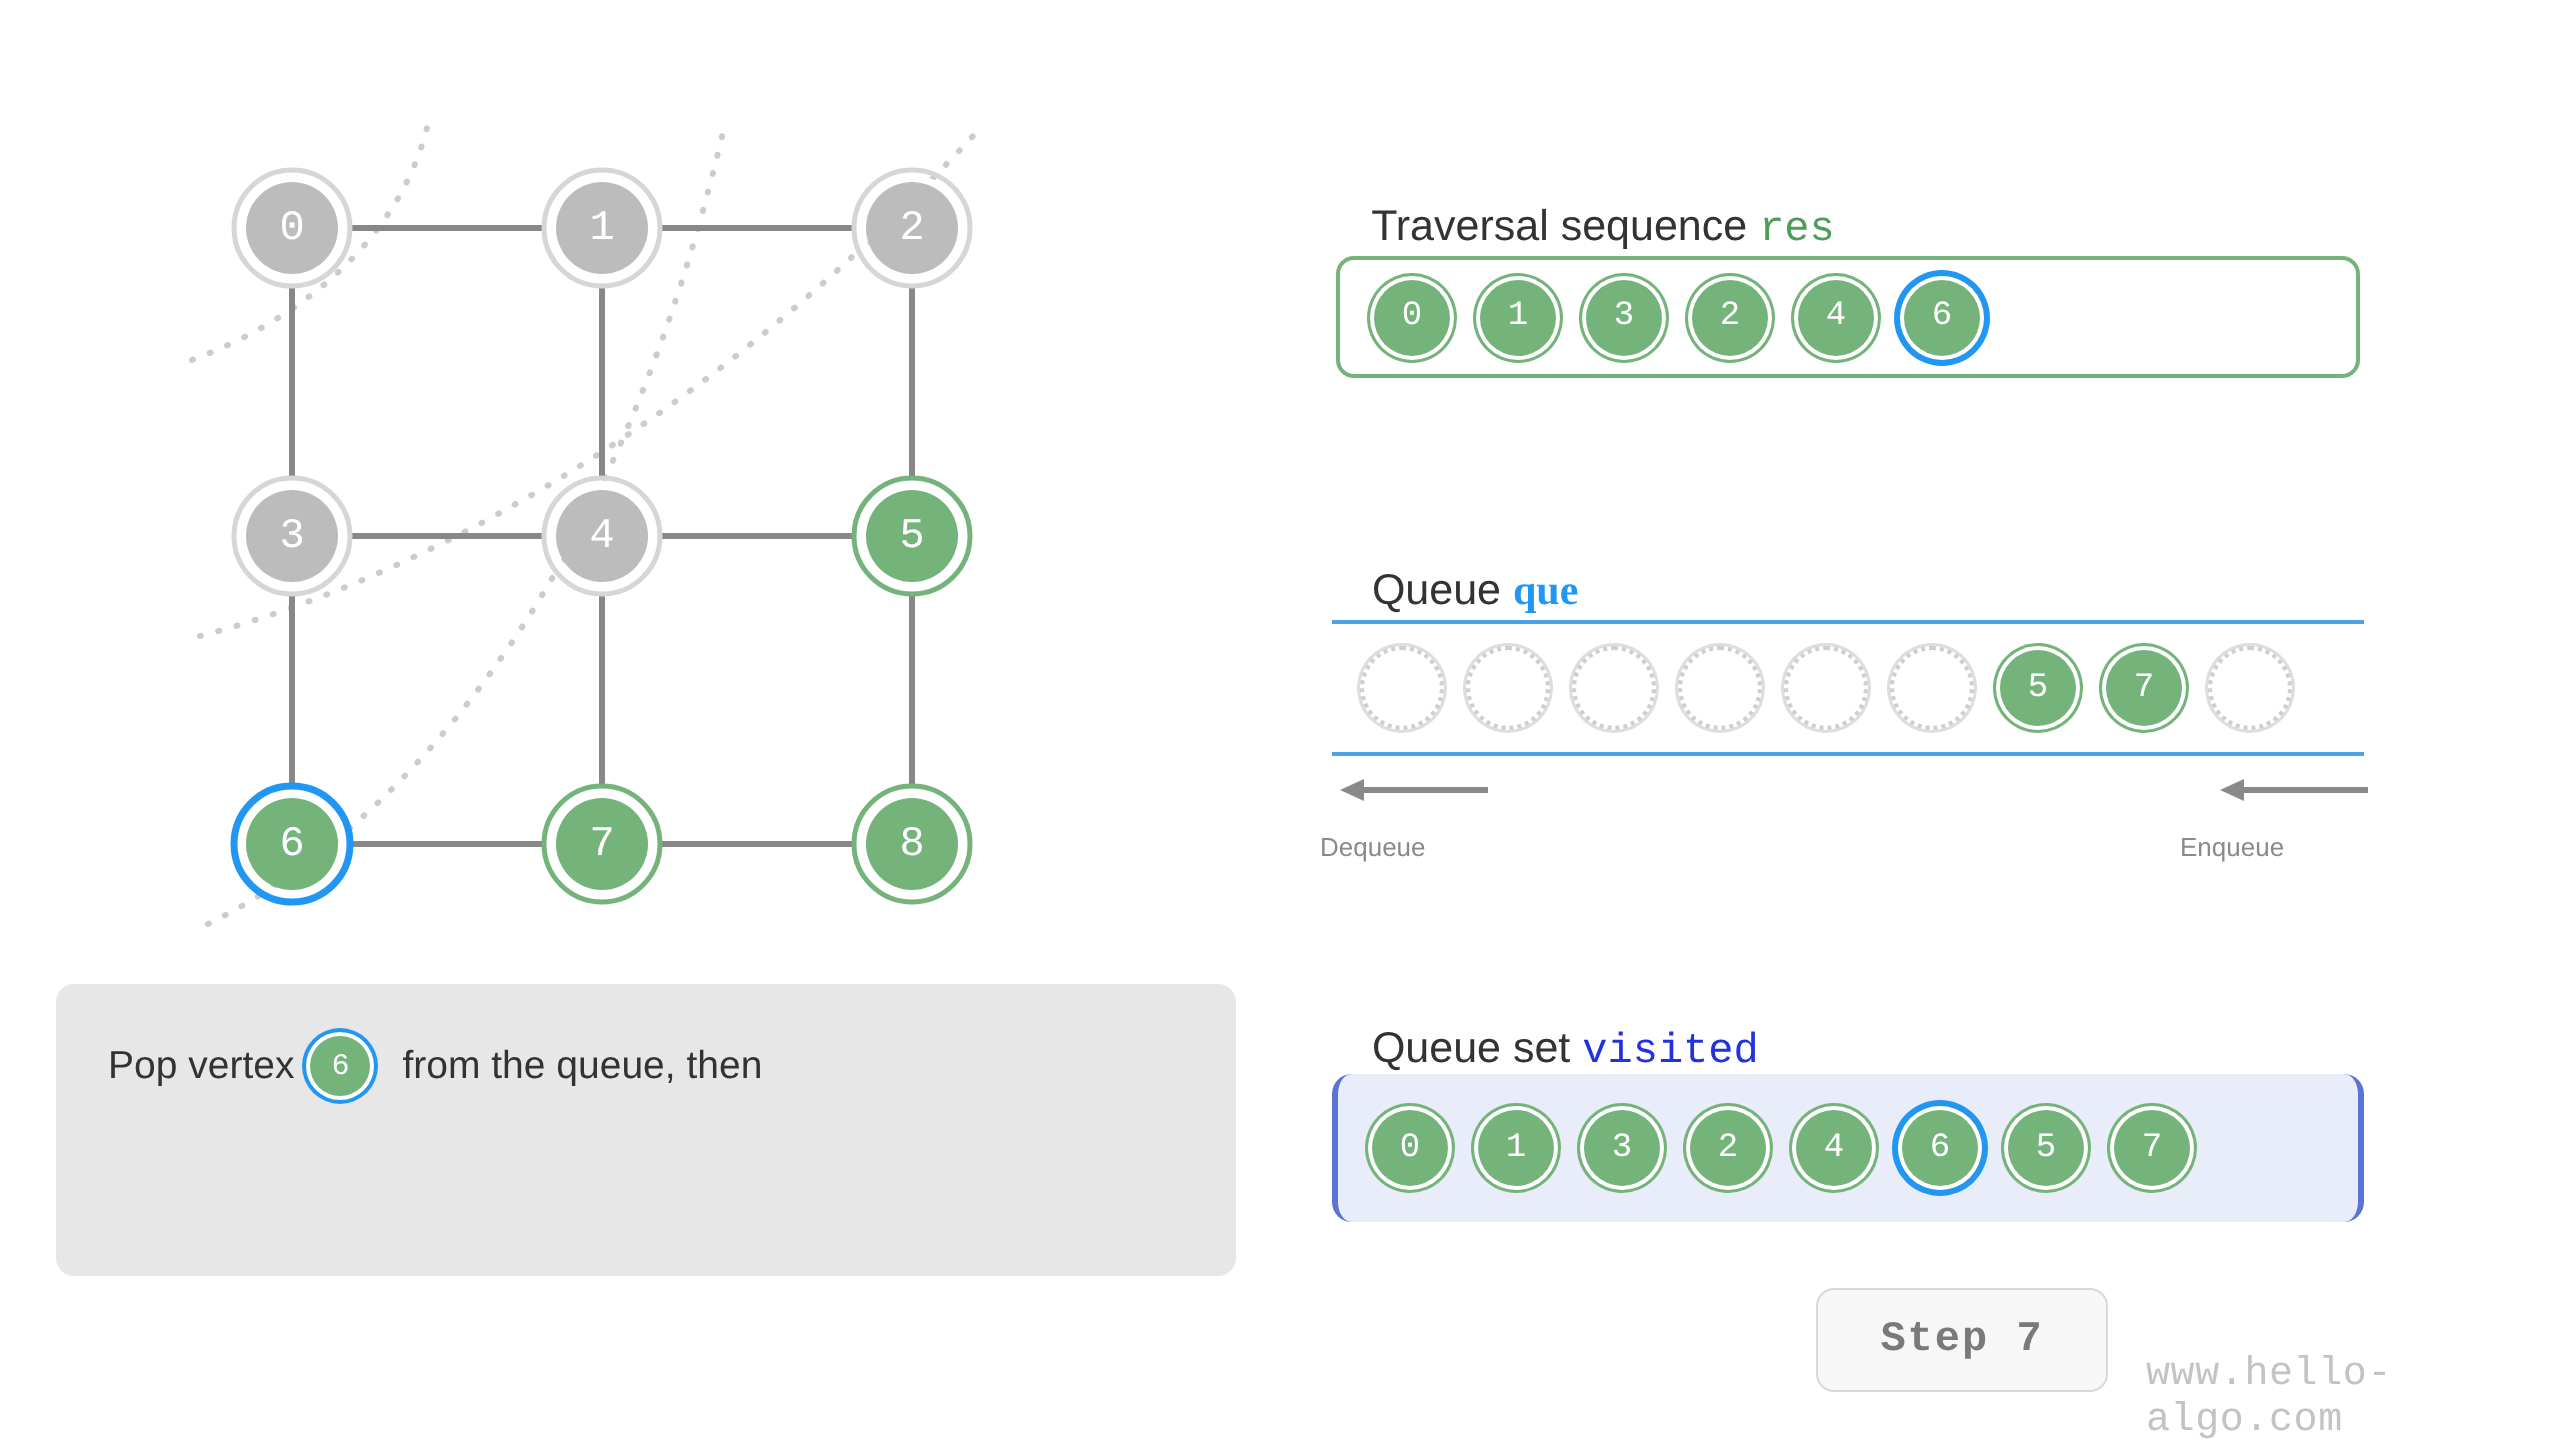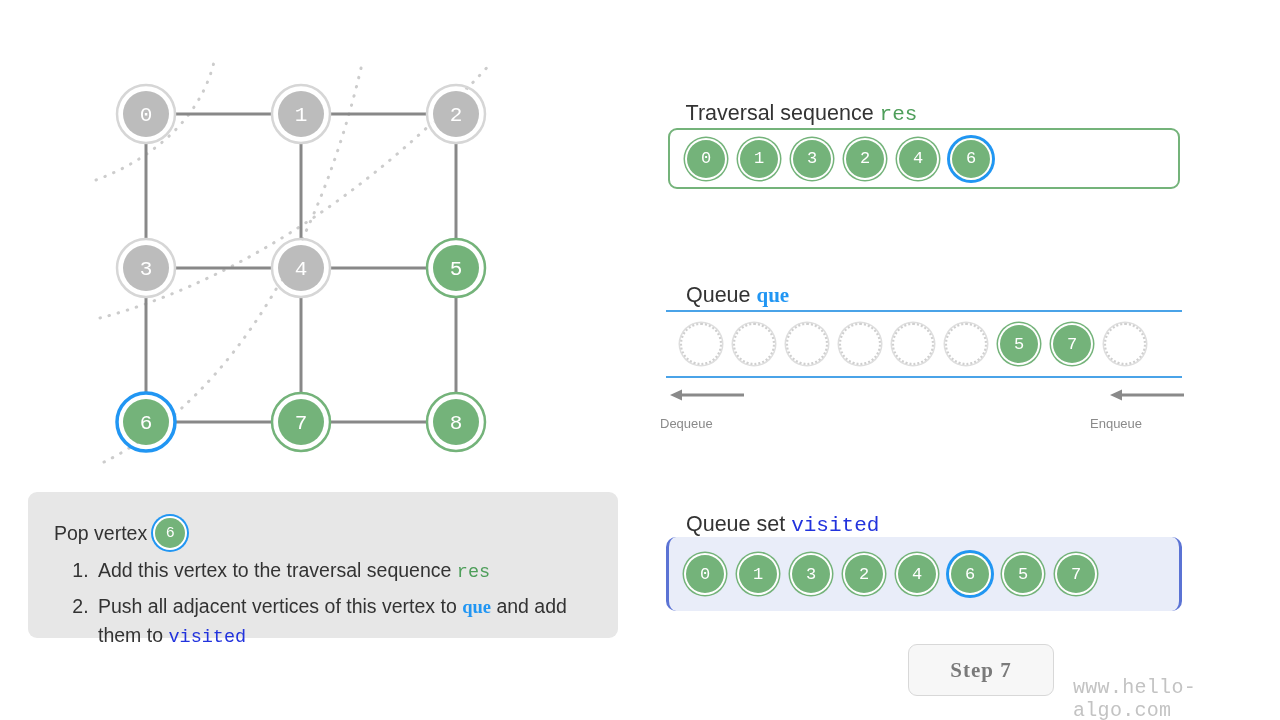--- a/index.html
+++ b/index.html
@@ -165,21 +165,21 @@
   #step-button {
     position: absolute;
     left: 908px; top: 644px;
     width: 146px; height: 52px;
     background: #f7f7f7;
     border: 1.5px solid #d8d8d8;
     border-radius: 9px;
     display: flex;
     align-items: center;
     justify-content: center;
-    font-family: Liberation Serif, serif;
+    font-family: Liberation Mono, monospace;
     font-size: 21px;
     font-weight: bold;
     color: #7a7a7a;
     letter-spacing: 1px;
     box-sizing: border-box;
   }
   #watermark {
     position: absolute;
     left: 1073px; top: 676px;
     font-family: "Liberation Mono", monospace;
@@ -262,29 +262,22 @@
         <circle cx="456" cy="422" r="23" fill="#74b37a"></circle>
         <text x="456" y="423" class="node-label">8</text>
       </g>
     </svg>
 </div>
 
 <div id="explain-box">
   <div id="explain-line1">
     <span>Pop vertex</span>
     <span class="inline-node">6</span>
+    <span>from the queue, then</span>
   </div>
-  <ol class="steps">
-    <li>
-      <span>Add this vertex to the traversal sequence </span><span class="tok-res">res</span>
-    </li>
-    <li>
-      <span>Push all adjacent vertices of this vertex to </span><span class="tok-que">que</span><span> and add them to </span><span class="tok-visited">visited</span>
-    </li>
-  </ol>
 </div>
 
 <div class="sec-title" style="left:674px; top:76px;">
   <span>Traversal sequence </span><span class="tok-res">res</span>
 </div>
 <div id="res-box">
     <div class="cell filled">0</div>
     <div class="cell filled">1</div>
     <div class="cell filled">3</div>
     <div class="cell filled">2</div>

